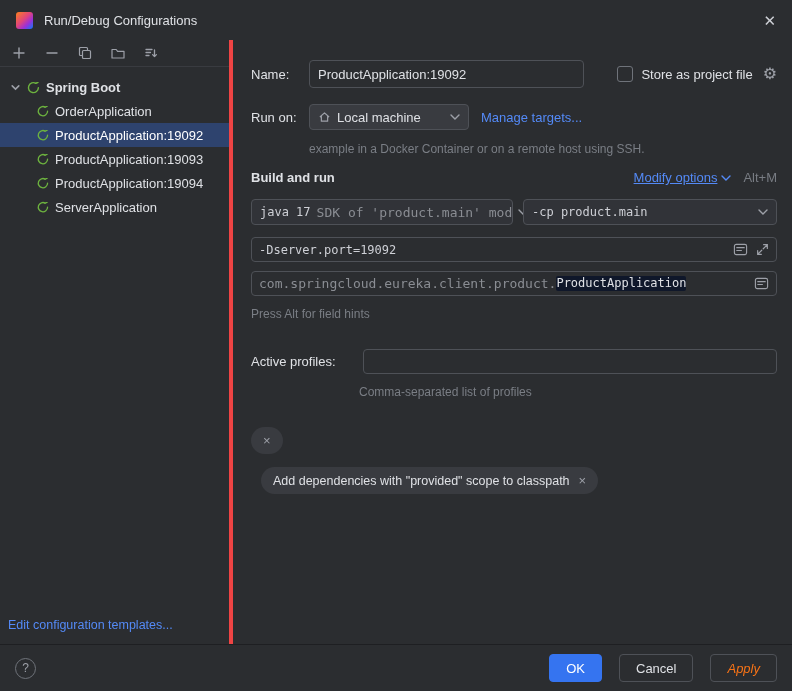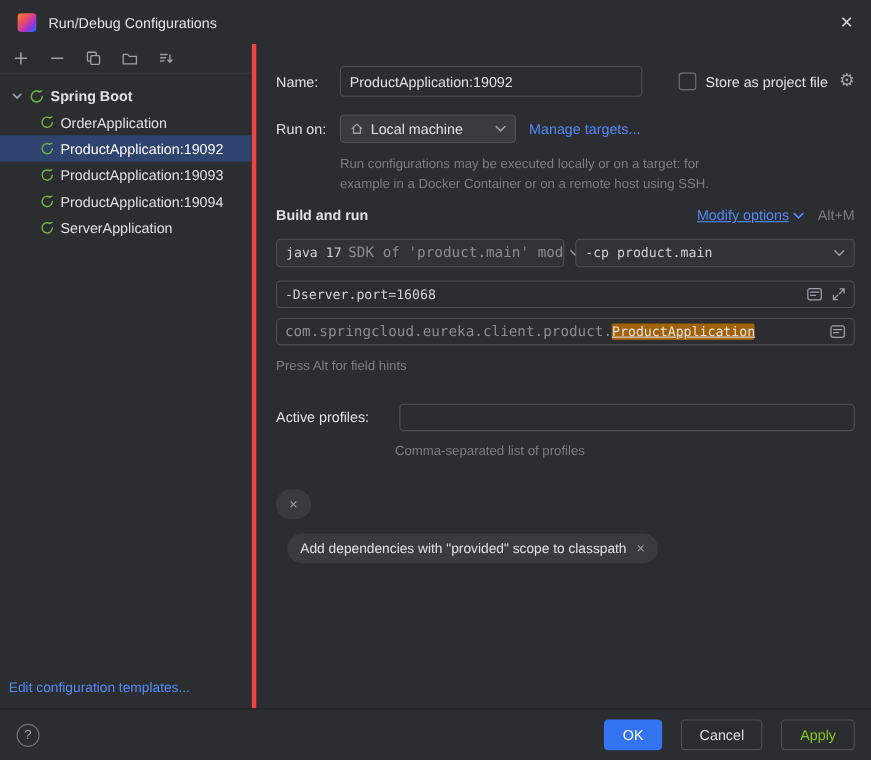--- a/index.html
+++ b/index.html
@@ -72,21 +72,21 @@
   .ml12 { margin-left: 12px; }
 
   .help { color: #7a7e85; font-size: 12px; line-height: 18px; }
   .indent58 { margin-left: 58px; margin-top: 10px; }
   .indent108 { margin-left: 108px; }
 
   .section-title { font-weight: bold; color: #dfe1e5; }
   .shortcut { color: #787c83; margin-left: 12px; }
   .mono-light { color: #ced0d6; font-family: "DejaVu Sans Mono", monospace; font-size: 12px; white-space: pre; }
   .mono-dim { color: #8a8d93; font-family: "DejaVu Sans Mono", monospace; font-size: 13px; white-space: pre; }
-  .mono-hl { background: #a16207; color: #dfe1e5; font-family: "DejaVu Sans Mono", monospace; font-size: 12px; border-radius: 2px; text-decoration: underline; }
+  .mono-hl { background: #0f172a; color: #dfe1e5; font-family: "DejaVu Sans Mono", monospace; font-size: 12px; border-radius: 2px; }
 
   .gap10 { gap: 10px; }
   .sel-jdk { width: 262px; background: #313338; }
   .sel-cp { flex: 1 1 auto; background: #313338; }
 
   .field {
     display: flex; align-items: center; gap: 8px;
     background: #2b2d30; border: 1px solid #4e5157; border-radius: 4px;
     height: 25px; padding: 0 7px;
   }
@@ -107,21 +107,21 @@
   .help-circle {
     width: 21px; height: 21px; border: 1.5px solid #6f737a; border-radius: 50%;
     color: #9da0a8; font-size: 12px; display: flex; align-items: center; justify-content: center; cursor: pointer;
   }
   .btn-group { margin-left: auto; display: flex; align-items: center; gap: 17px; }
   .btn {
     height: 28px; border: 1px solid #4e5157; border-radius: 4px; background: transparent;
     color: #dfe1e5; padding: 0 16px; font-size: 13px; font-family: "Liberation Sans", sans-serif; cursor: pointer;
   }
   .btn-primary { background: #3574f0; border-color: #3574f0; color: #ffffff; }
-  .btn-disabled { color: #84cc16; cursor: default; }
+  .btn-disabled { color: #f97316; cursor: default; font-style: italic; }
   .run-split { display: flex; align-items: stretch; border: 1px solid #4e5157; border-radius: 4px; height: 28px; overflow: hidden; }
   .run-main { display: flex; align-items: center; gap: 7px; padding: 0 13px; background: transparent; border: none; color: #dfe1e5; font-size: 13px; font-family: "Liberation Sans", sans-serif; cursor: pointer; }
   .run-chev { width: 25px; display: flex; align-items: center; justify-content: center; border-left: 1px solid #4e5157; cursor: pointer; }
 
   svg { display: block; }
 </style>
 </head>
 <body>
 
 <div class="app">
@@ -257,21 +257,20 @@
           <span class="chev">
             <svg width="10" height="6" viewBox="0 0 10 6">
                 <path d="M1 1 L5 5 L9 1" stroke="#9da0a8" stroke-width="1.4" fill="none" stroke-linecap="round"></path>
               </svg>
           </span>
         </div>
         <a class="link ml12">Manage targets...</a>
       </div>
 
       <div class="help indent58">
-        <div>Run configurations may be executed locally or on a target: for</div>
         <div>example in a Docker Container or on a remote host using SSH.</div>
       </div>
 
       <div class="row mt22">
         <span class="section-title">Build and run</span>
         <span class="spacer"></span>
         <a class="link">
           <span style="text-decoration:underline;">Modify options</span>
           <svg width="10" height="6" viewBox="0 0 10 6">
               <path d="M1 1 L5 5 L9 1" stroke="#548af7" stroke-width="1.4" fill="none" stroke-linecap="round"></path>
@@ -294,21 +293,21 @@
           <span class="mono-light">-cp product.main</span>
           <span class="chev">
             <svg width="10" height="6" viewBox="0 0 10 6">
                 <path d="M1 1 L5 5 L9 1" stroke="#9da0a8" stroke-width="1.4" fill="none" stroke-linecap="round"></path>
               </svg>
           </span>
         </div>
       </div>
 
       <div class="field mt12">
-        <span class="mono-light">-Dserver.port=16068</span>
+        <span class="mono-light">-Dserver.port=19092</span>
         <span class="spacer"></span>
         <span class="f-icon">
           <svg width="15" height="15" viewBox="0 0 16 16">
               <rect x="1.5" y="2.5" width="13" height="11" rx="2" stroke="#9da0a8" stroke-width="1.2" fill="none"></rect>
               <path d="M4 6h8 M4 9h5" stroke="#9da0a8" stroke-width="1.2" stroke-linecap="round"></path>
             </svg>
         </span>
         <span class="f-icon">
           <svg width="13" height="13" viewBox="0 0 14 14">
               <path d="M8.2 1.8 H12.2 V5.8 M12 2 L7.8 6.2 M5.8 12.2 H1.8 V8.2 M2 12 L6.2 7.8" stroke="#9da0a8" stroke-width="1.3" fill="none" stroke-linecap="round"></path>

